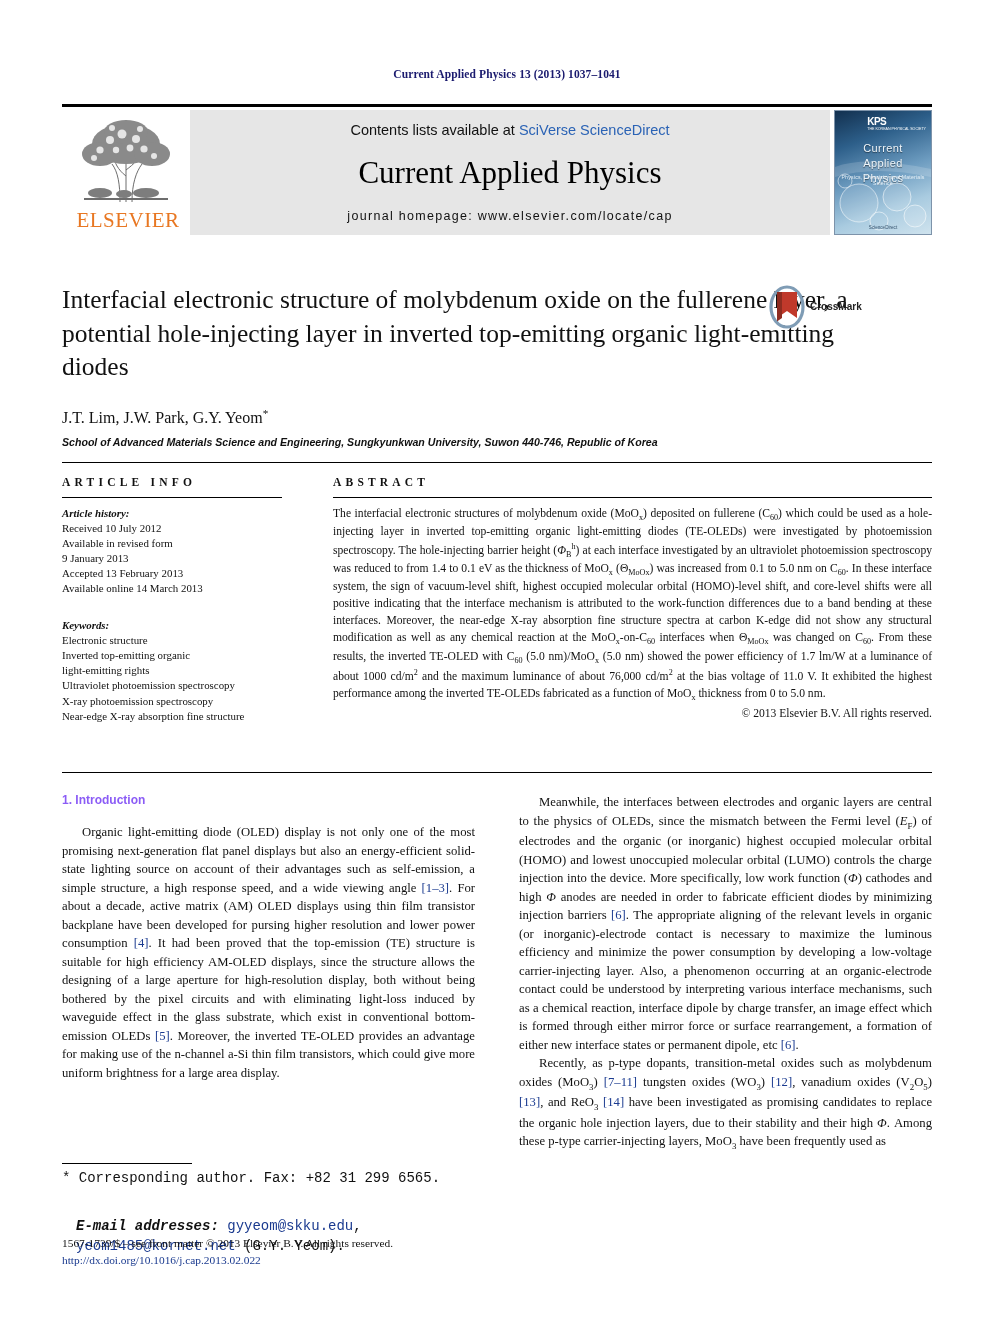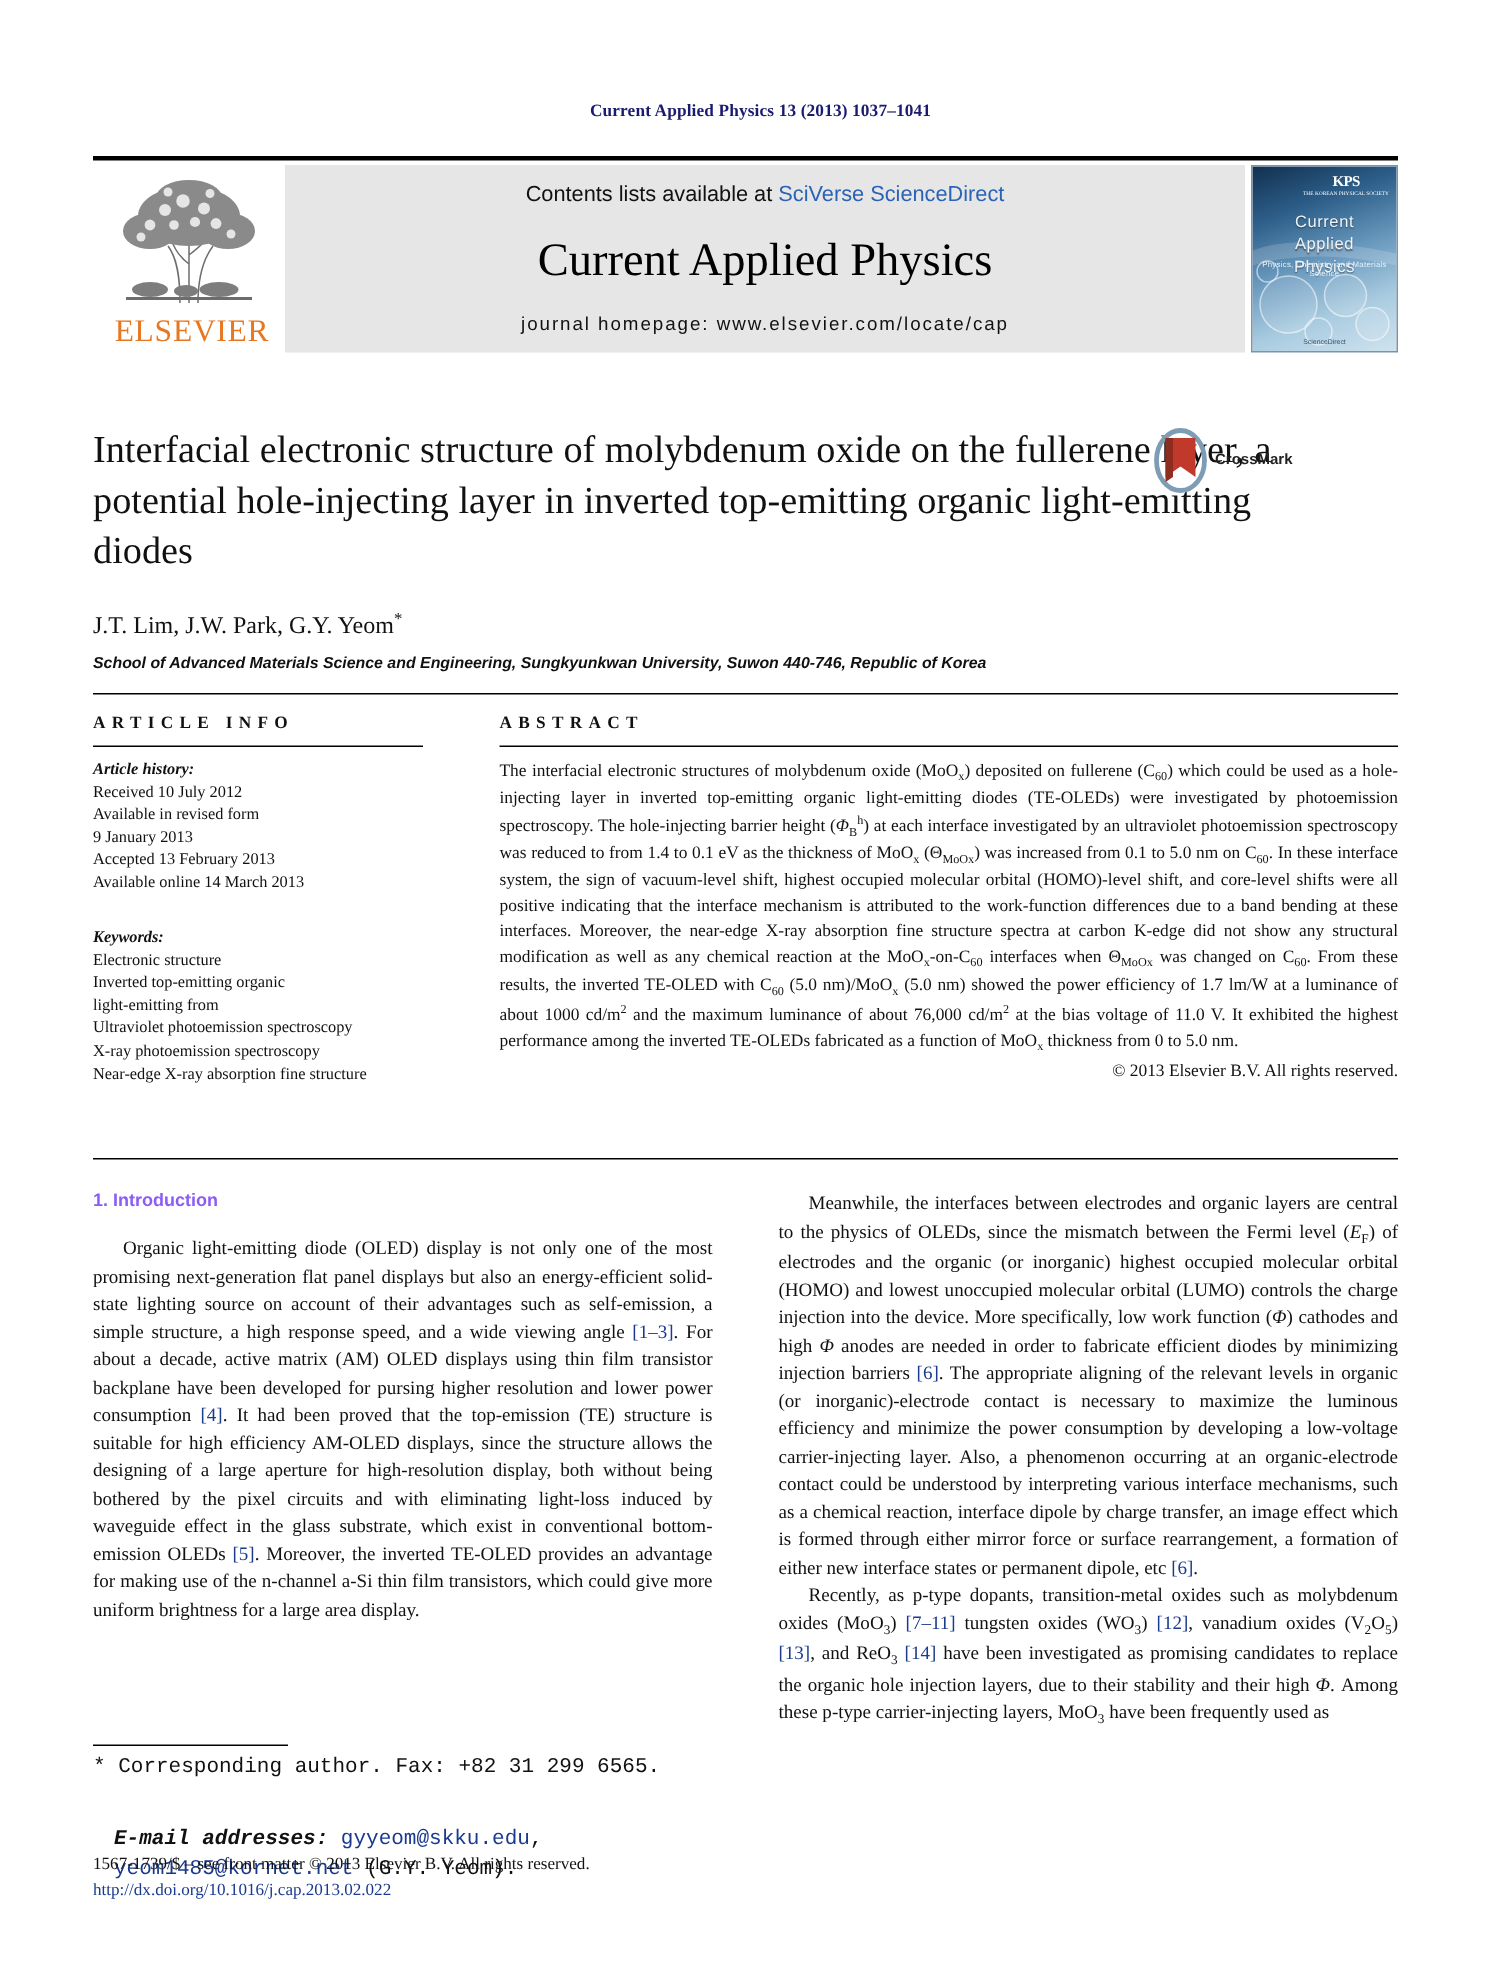--- a/index.html
+++ b/index.html
@@ -122,23 +122,23 @@
   .cover-sub {
     position: absolute; left: 0; top: 63px; width: 100%;
     text-align: center;
     font-family: "Liberation Sans", sans-serif;
     font-size: 5.2px;
     color: #e8f1f7;
     letter-spacing: .2px;
   }
   .cover-kps {
     position: absolute; right: 5px; top: 5px;
-    font-family: Liberation Serif, serif;
+    font-family: Liberation Sans, sans-serif;
     font-size: 10px; font-weight: bold;
-    color: #fff; letter-spacing: -.5px; text-align: center;
+    color: #fff; letter-spacing: -.5px;
   }
   .cover-kps small { display:block; font-size:3.6px; font-weight:normal; letter-spacing:0; }
   .cover-bottom {
     position: absolute; left: 0; bottom: 4px; width: 100%;
     text-align: center;
     font-family: "Liberation Sans", sans-serif;
     font-size: 4.6px; color: #33506b;
   }
 
   
@@ -410,21 +410,21 @@
       <span>Received 10 July 2012</span><br>
       <span>Available in revised form</span><br>
       <span>9 January 2013</span><br>
       <span>Accepted 13 February 2013</span><br>
       <span>Available online 14 March 2013</span>
     </div>
     <div class="info-line kw-block">
       <span class="info-label">Keywords:</span><br>
       <span>Electronic structure</span><br>
       <span>Inverted top-emitting organic</span><br>
-      <span>light-emitting from</span><br>
+      <span>light-emitting rights</span><br>
       <span>Ultraviolet photoemission spectroscopy</span><br>
       <span>X-ray photoemission spectroscopy</span><br>
       <span>Near-edge X-ray absorption fine structure</span>
     </div>
   </div>
 
   <div class="abs-col">
     <div class="sec-head">ABSTRACT</div>
     <div class="thin-rule"></div>
     <div class="abs-text">

